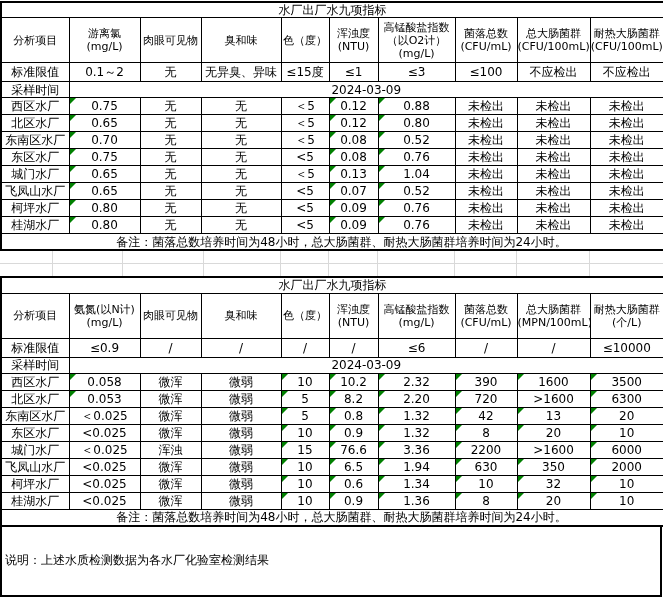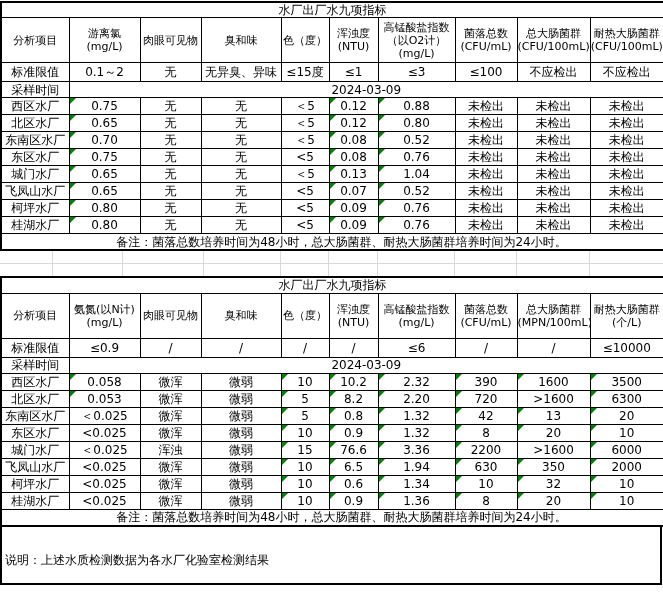--- a/index.html
+++ b/index.html
@@ -21,21 +21,21 @@
   .r-data  td{height:16px;}
   .r-remark td{height:15px;text-align:center;padding-left:18px;}
   .tri{
     position:absolute;top:0;left:0;width:0;height:0;
     border-top:6px solid #008000;border-right:6px solid transparent;
   }
   .gap{position:relative;height:25px;width:663px;}
   .gap .v{position:absolute;top:0;bottom:0;width:1px;background:#d9d9d9;}
   .gap .h{position:absolute;left:0;right:0;top:12px;height:1px;background:#d9d9d9;}
   .notes{
-    width:662px;height:58px;box-sizing:border-box;
+    width:662px;height:70px;box-sizing:border-box;
     border:2px solid #000;border-top:none;
     text-align:left;padding:25px 0 0 3px;font-size:12px;
   }
 </style>
 </head>
 <body>
 
 <table>
     <colgroup>
       <col style="width: 68px;">

